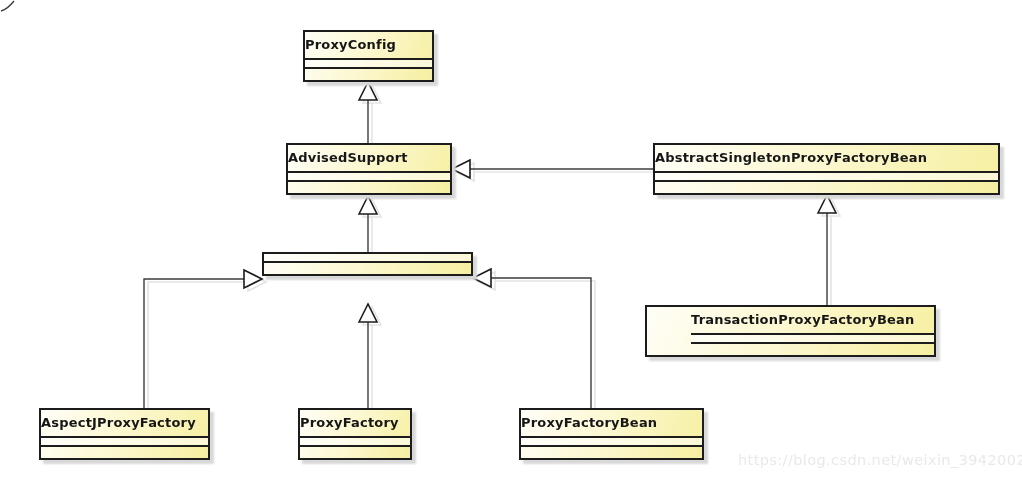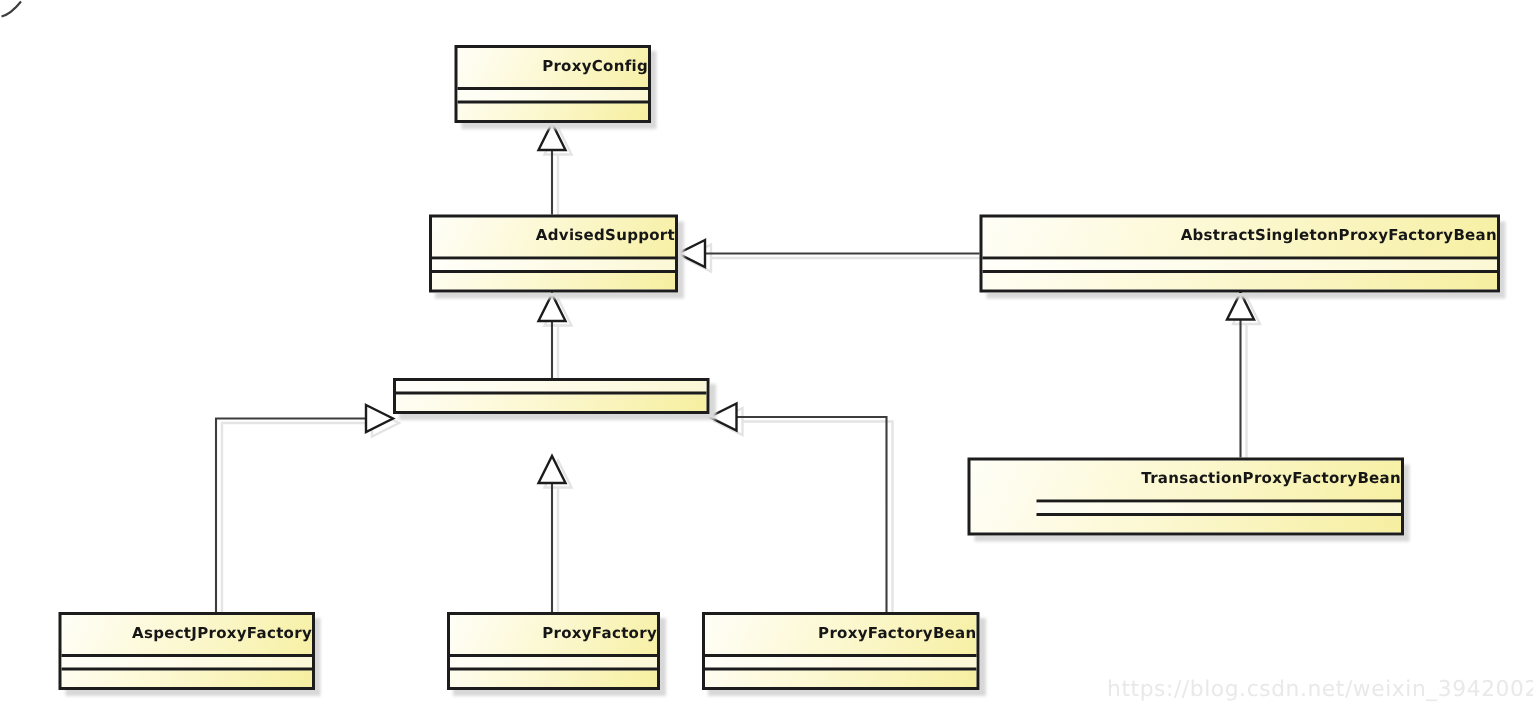--- a/index.html
+++ b/index.html
@@ -11,22 +11,22 @@
     overflow:hidden;
   }
   .edges{position:absolute;left:0;top:0;width:1022px;height:483px;pointer-events:none;}
   .uml-class{
     position:absolute;box-sizing:border-box;
     border:2px solid #1c1c1c;
     background:linear-gradient(115deg,#fffef7 0%,#fcf8d2 45%,#f6efa0 100%);
     box-shadow:4px 4px 2px #d8d8d8;
   }
   .uml-title{
-    height:26px;line-height:26px;text-align:right;
-    font-weight:bold;font-size:10px;letter-spacing:0.2px;
+    height:26px;line-height:26px;text-align:left;
+    font-weight:bold;font-size:13px;letter-spacing:0.2px;
     color:#161616;border-bottom:2px solid #1c1c1c;
     white-space:nowrap;overflow:hidden;
   }
   .uml-fields{height:7px;border-bottom:2px solid #1c1c1c;background:rgba(255,255,255,0.55);}
   .uml-methods{height:11px;}
   .watermark{
     position:absolute;left:738px;top:452px;
     font-size:14.5px;letter-spacing:0.4px;
     color:#e9e9e9;white-space:nowrap;
   }
@@ -117,27 +117,27 @@
     <div class="uml-fields"></div>
     <div class="uml-methods"></div>
   </div>
 
   <div class="uml-class" style="left:39px;top:408px;width:171px;">
     <div class="uml-title">AspectJProxyFactory</div>
     <div class="uml-fields"></div>
     <div class="uml-methods"></div>
   </div>
 
-  <div class="uml-class" style="left:298px;top:408px;width:142px;">
+  <div class="uml-class" style="left:298px;top:408px;width:114px;">
     <div class="uml-title">ProxyFactory</div>
     <div class="uml-fields"></div>
     <div class="uml-methods"></div>
   </div>
 
-  <div class="uml-class" style="left:468px;top:408px;width:185px;">
+  <div class="uml-class" style="left:519px;top:408px;width:185px;">
     <div class="uml-title">ProxyFactoryBean</div>
     <div class="uml-fields"></div>
     <div class="uml-methods"></div>
   </div>
 
   <div class="watermark">https://blog.csdn.net/weixin_39420024</div>
 
 </div>
 
 </body></html>

